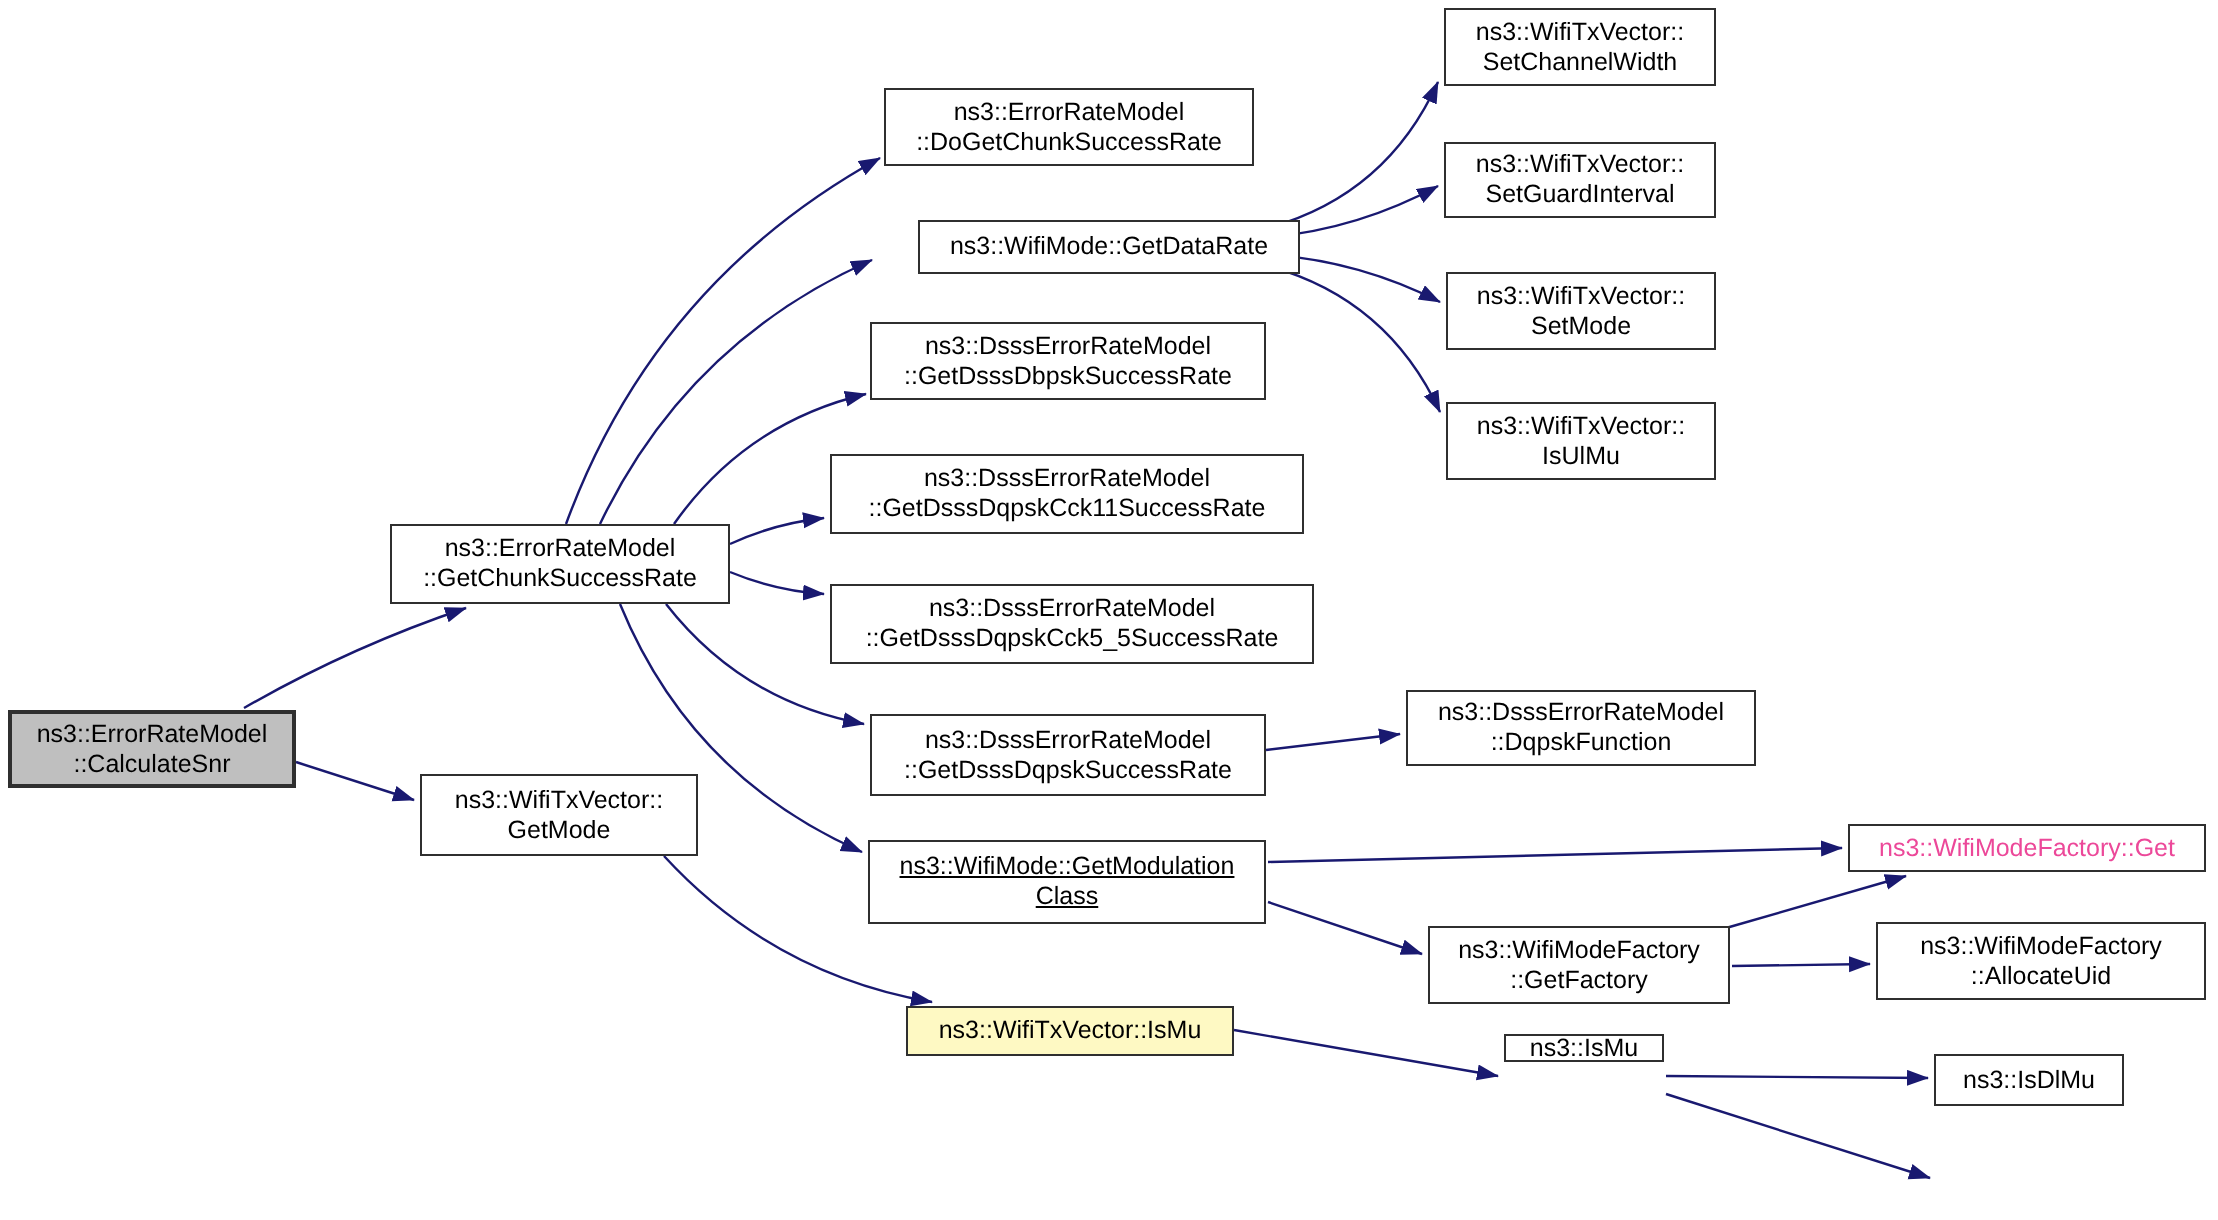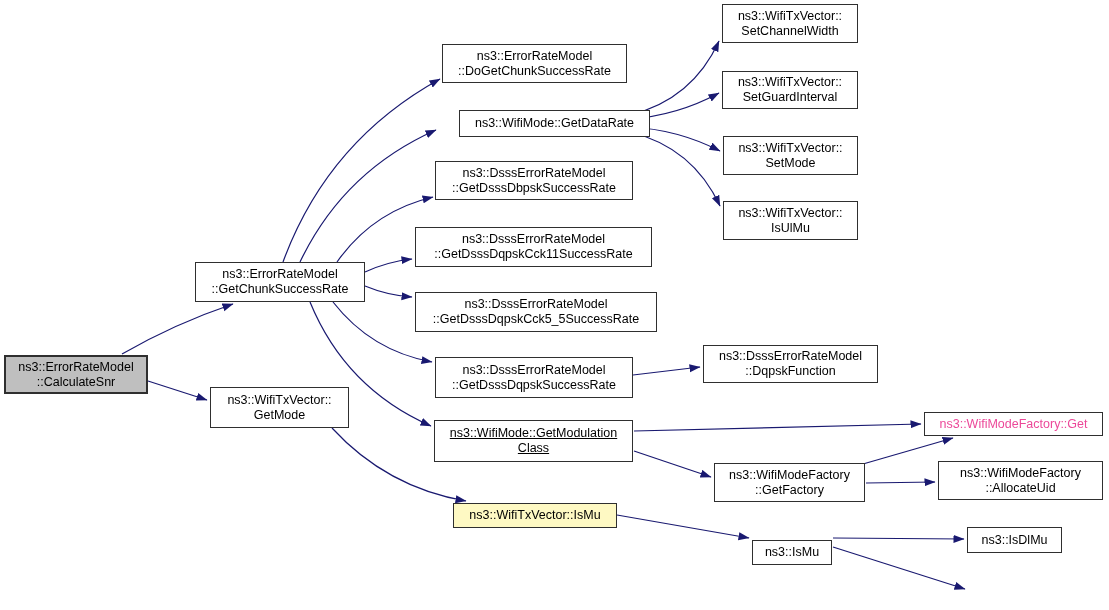--- a/index.html
+++ b/index.html
@@ -149,21 +149,21 @@
         <div class="nline">ns3::WifiModeFactory::Get</div>
       </div>
       <div class="node" style="left: 714px; top: 463px; width: 151px; height: 39px; background: rgb(255, 255, 255); border-color: rgb(47, 47, 47); color: rgb(0, 0, 0);">
         <div class="nline">ns3::WifiModeFactory</div>
         <div class="nline">::GetFactory</div>
       </div>
       <div class="node" style="left: 938px; top: 461px; width: 165px; height: 39px; background: rgb(255, 255, 255); border-color: rgb(47, 47, 47); color: rgb(0, 0, 0);">
         <div class="nline">ns3::WifiModeFactory</div>
         <div class="nline">::AllocateUid</div>
       </div>
-      <div class="node" style="left: 752px; top: 540px; width: 80px; height: 25px; background: rgb(255, 255, 255); border-color: rgb(47, 47, 47); color: rgb(0, 0, 0);">
+      <div class="node" style="left: 752px; top: 517px; width: 80px; height: 14px; background: rgb(255, 255, 255); border-color: rgb(47, 47, 47); color: rgb(0, 0, 0);">
         <div class="nline">ns3::IsMu</div>
       </div>
       <div class="node" style="left: 967px; top: 527px; width: 95px; height: 26px; background: rgb(255, 255, 255); border-color: rgb(47, 47, 47); color: rgb(0, 0, 0);">
         <div class="nline">ns3::IsDlMu</div>
       </div>
       <div class="node" style="left: 968px; top: 578px; width: 95px; height: 25px; background: rgb(255, 255, 255); border-color: rgb(47, 47, 47); color: rgb(0, 0, 0); margin-top: 32px;">
         <div class="nline">ns3::IsUlMu</div>
       </div>
     </div>
 </div>

